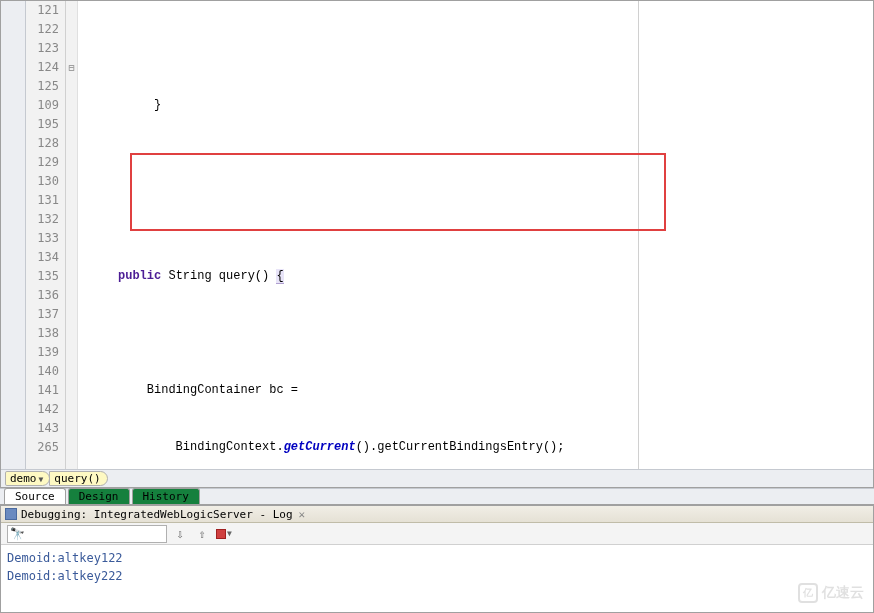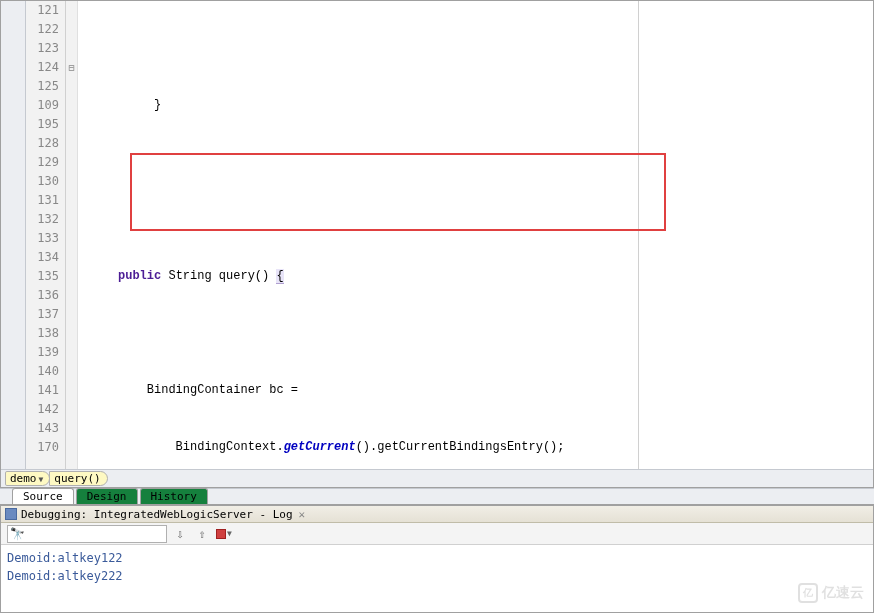--- a/index.html
+++ b/index.html
@@ -12,21 +12,21 @@
 .code-line { height: 19px; padding-left: 4px; position: relative; }
 .kw { color: #4c1d95; font-weight: bold; }
 .static { color: #0000c0; font-weight: bold; font-style: italic; }
 .highlight-box { position: absolute; border: 2px solid #e04040; pointer-events: none; z-index: 10; }
 @keyframes blink { 50% { opacity: 0; } }
 .right-margin-line { position: absolute; top: 0; bottom: 0; width: 1px; background: #d0d0d0; left: 560px; }
 .breadcrumb { position: absolute; bottom: 0; left: 0; right: 0; height: 18px; background: #eceef2; border-top: 1px solid #c5c9d0; display: flex; align-items: center; padding-left: 4px; font-size: 11px; }
 .crumb { background: #fef9c3; border: 1px solid #b0b0b0; padding: 0 6px 0 4px; margin-right: -1px; position: relative; height: 15px; line-height: 13px; border-radius: 0 8px 8px 0; }
 .crumb:first-child { border-radius: 2px 8px 8px 2px; }
 .crumb-arrow { font-size: 8px; margin-left: 2px; color: #555; }
-.tabs-row { position: absolute; bottom: 108px; left: 0; right: 0; height: 17px; background: #eceef2; border-top: 1px solid #c5c9d0; border-bottom: 1px solid #a0a0a0; display: flex; align-items: flex-end; padding-left: 12px; font-size: 11px; }
+.tabs-row { position: absolute; bottom: 108px; left: 0; right: 0; height: 17px; background: #eceef2; border-top: 1px solid #c5c9d0; border-bottom: 1px solid #a0a0a0; display: flex; align-items: flex-end; padding-left: 4px; font-size: 11px; }
 .tab { padding: 1px 10px; border: 1px solid #a0a0a0; border-bottom: none; margin-right: 2px; background: #15803d; border-radius: 3px 3px 0 0; cursor: pointer; }
 .tab.active { background: #fff; font-weight: normal; }
 .log-panel { position: absolute; bottom: 0; left: 0; right: 0; height: 108px; background: #fff; border: 1px solid #a0a0a0; display: flex; flex-direction: column; }
 .log-title { height: 17px; background: linear-gradient(#f1eee6, #e5e1d5); border-bottom: 1px solid #c0bca8; display: flex; align-items: center; padding-left: 4px; font-size: 11px; }
 .log-title-icon { width: 12px; height: 12px; background: #6a8ac0; margin-right: 4px; border: 1px solid #4a6aa0; }
 .log-close { margin-left: 6px; color: #888; cursor: pointer; font-size: 11px; }
 .log-toolbar { height: 22px; background: #f4f4f4; border-bottom: 1px solid #d0d0d0; display: flex; align-items: center; padding: 0 6px; gap: 4px; }
 .tb-input { flex: 0 0 160px; height: 18px; border: 1px solid #b0b0b0; background: #fff; display: flex; align-items: center; padding: 0 2px; }
 .bino-icon { width: 16px; text-align: center; }
 .tb-btn { width: 18px; height: 18px; display: flex; align-items: center; justify-content: center; cursor: pointer; color: #666; }
@@ -59,21 +59,21 @@
       <div style="height: 19px;">134</div>
       <div style="height: 19px;">135</div>
       <div style="height: 19px;">136</div>
       <div style="height: 19px;">137</div>
       <div style="height: 19px;">138</div>
       <div style="height: 19px;">139</div>
       <div style="height: 19px;">140</div>
       <div style="height: 19px;">141</div>
       <div style="height: 19px;">142</div>
       <div style="height: 19px;">143</div>
-      <div style="height: 19px;">170</div>
+      <div style="height: 19px;">265</div>
     </div>
   <div class="fold-gutter" id="fold-gutter">
       <div style="height: 19px;"></div>
       <div style="height: 19px;"></div>
       <div style="height: 19px;"></div>
       <div style="height: 19px;">⊟</div>
       <div style="height: 19px;"></div>
       <div style="height: 19px;"></div>
       <div style="height: 19px;"></div>
       <div style="height: 19px;"></div>

